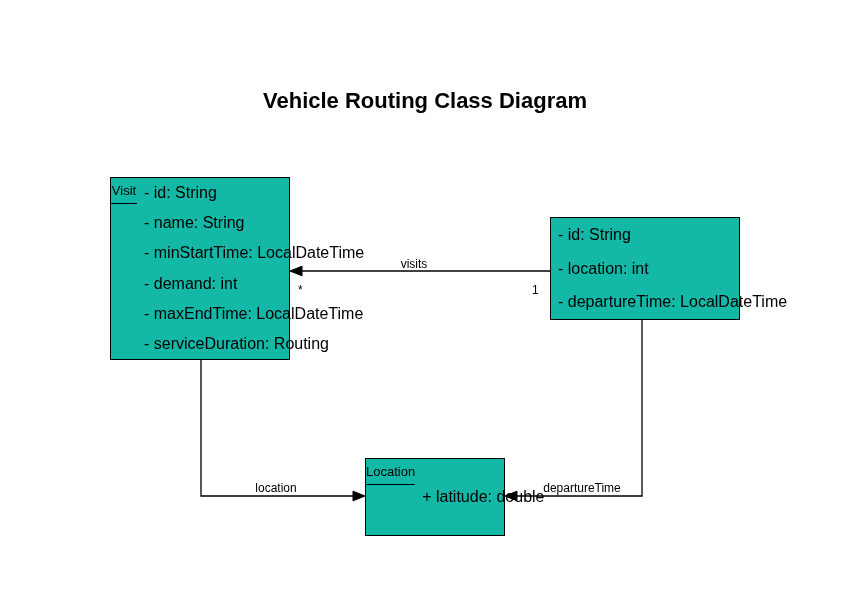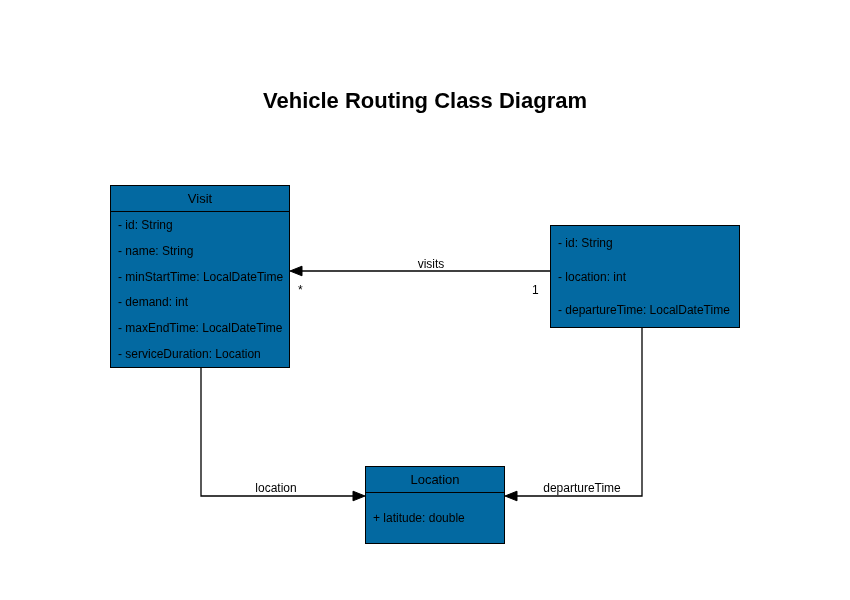--- a/index.html
+++ b/index.html
@@ -26,24 +26,23 @@
     text-align: center;
     font-size: 22px;
     font-weight: bold;
     line-height: 26px;
     color: #000000;
   }
   .uml-class {
     position: absolute;
     box-sizing: border-box;
     border: 1.3px solid #000000;
-    background: #0369a1;
+    background: #14b8a6;
     display: flex;
-    flex-direction: column;
-    margin-top: 8px;
+    flex-direction: row;
   }
   .uml-class .class-header {
     box-sizing: border-box;
     height: 26px;
     border-bottom: 1.3px solid #000000;
     display: flex;
     align-items: center;
     justify-content: center;
     font-size: 13px;
     flex: 0 0 26px;
@@ -51,21 +50,21 @@
   .uml-class .class-attrs {
     flex: 1;
     display: flex;
     flex-direction: column;
   }
   .uml-class .class-attr {
     flex: 1;
     display: flex;
     align-items: center;
     padding-left: 7px;
-    font-size: 12px;
+    font-size: 16px;
     white-space: nowrap;
   }
   #box-visit    { left: 110px; top: 177px; width: 180px; height: 183px; }
   #box-vehicle  { left: 550px; top: 217px; width: 190px; height: 103px; }
   #box-location { left: 365px; top: 458px; width: 140px; height: 78px; }
 
   #connectors {
     position: absolute;
     left: 0;
     top: 0;
@@ -89,21 +88,21 @@
     text-align: center;
     white-space: nowrap;
   }
   .multiplicity {
     position: absolute;
     font-size: 12px;
     line-height: 13px;
     color: #000000;
     white-space: nowrap;
   }
-  #label-visits        { left: 391px; top: 258px; width: 80px; }
+  #label-visits        { left: 374px; top: 258px; width: 80px; }
   #label-location      { left: 236px; top: 482px; width: 80px; }
   #label-homelocation  { left: 541px; top: 482px; width: 82px; }
   #mult-visits-target  { left: 298px; top: 284px; }
   #mult-visits-source  { left: 532px; top: 284px; }
 </style>
 </head>
 <body>
 
 <div id="canvas">
 
@@ -122,21 +121,21 @@
   </svg>
 
   <div id="box-visit" class="uml-class">
     <div class="class-header">Visit</div>
     <div class="class-attrs">
       <div class="class-attr">- id: String</div>
       <div class="class-attr">- name: String</div>
       <div class="class-attr">- minStartTime: LocalDateTime</div>
       <div class="class-attr">- demand: int</div>
       <div class="class-attr">- maxEndTime: LocalDateTime</div>
-      <div class="class-attr">- serviceDuration: Location</div>
+      <div class="class-attr">- serviceDuration: Routing</div>
     </div>
   </div>
 
   <div id="box-vehicle" class="uml-class">
     <div class="class-attrs">
       <div class="class-attr">- id: String</div>
       <div class="class-attr">- location: int</div>
       <div class="class-attr">- departureTime: LocalDateTime</div>
     </div>
   </div>

